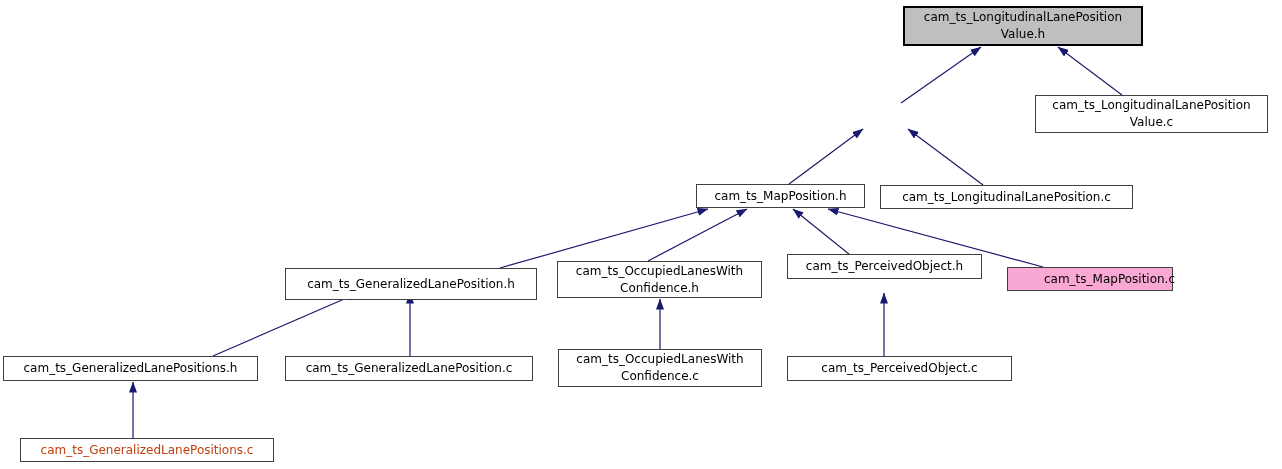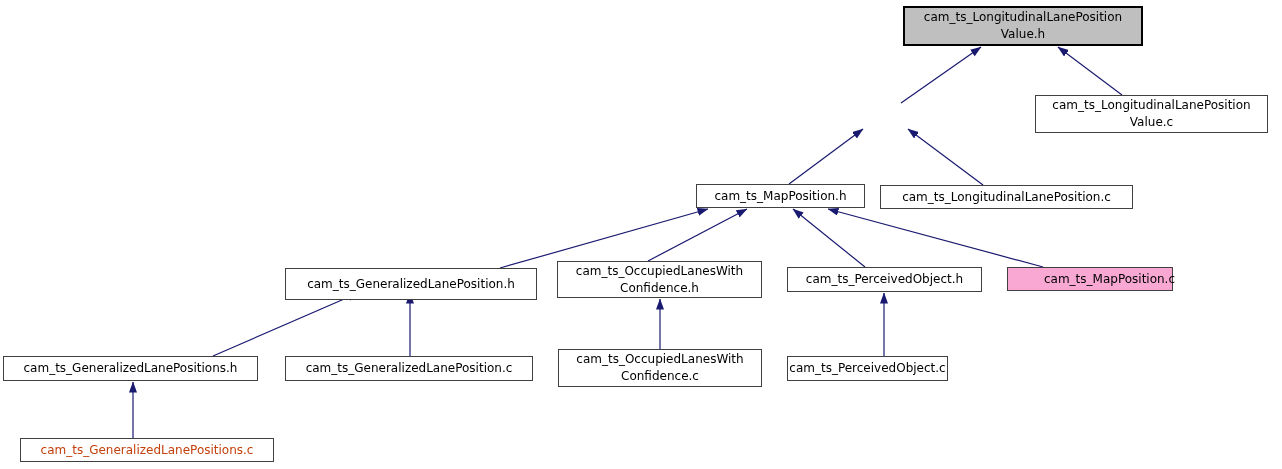--- a/index.html
+++ b/index.html
@@ -66,21 +66,21 @@
     </svg>
     <div class="node current" style="left: 903px; top: 6px; width: 240px; height: 40px; background: rgb(191, 191, 191); border: 2px solid rgb(0, 0, 0); color: rgb(0, 0, 0);"><span class="node-label">cam_ts_LongitudinalLanePosition
 Value.h</span></div>
     <div class="node" style="left: 1035px; top: 95px; width: 233px; height: 38px; background: rgb(255, 255, 255); border: 1px solid rgb(64, 64, 64); color: rgb(0, 0, 0);"><span class="node-label">cam_ts_LongitudinalLanePosition
 Value.c</span></div>
     <div class="node" style="left: 688px; top: 184px; width: 169px; height: 24px; background: rgb(255, 255, 255); border: 1px solid rgb(64, 64, 64); color: rgb(0, 0, 0); margin-left: 8px;"><span class="node-label">cam_ts_MapPosition.h</span></div>
     <div class="node" style="left: 880px; top: 185px; width: 253px; height: 24px; background: rgb(255, 255, 255); border: 1px solid rgb(64, 64, 64); color: rgb(0, 0, 0);"><span class="node-label">cam_ts_LongitudinalLanePosition.c</span></div>
     <div class="node" style="left: 285px; top: 268px; width: 252px; height: 32px; background: rgb(255, 255, 255); border: 1px solid rgb(64, 64, 64); color: rgb(0, 0, 0);"><span class="node-label">cam_ts_GeneralizedLanePosition.h</span></div>
     <div class="node" style="left: 557px; top: 261px; width: 205px; height: 37px; background: rgb(255, 255, 255); border: 1px solid rgb(64, 64, 64); color: rgb(0, 0, 0);"><span class="node-label">cam_ts_OccupiedLanesWith
 Confidence.h</span></div>
-    <div class="node" style="left: 787px; top: 267px; width: 195px; height: 25px; background: rgb(255, 255, 255); border: 1px solid rgb(64, 64, 64); color: rgb(0, 0, 0);"><span class="node-label">cam_ts_PerceivedObject.h</span></div>
+    <div class="node" style="left: 787px; top: 254px; width: 195px; height: 25px; background: rgb(255, 255, 255); border: 1px solid rgb(64, 64, 64); color: rgb(0, 0, 0);"><span class="node-label">cam_ts_PerceivedObject.h</span></div>
     <div class="node" style="left: 1007px; top: 267px; width: 166px; height: 24px; background: #f9a8d4; border: 1px solid rgb(64, 64, 64); color: rgb(0, 0, 0); padding-left: 39px;"><span class="node-label">cam_ts_MapPosition.c</span></div>
     <div class="node" style="left: 3px; top: 356px; width: 255px; height: 25px; background: rgb(255, 255, 255); border: 1px solid rgb(64, 64, 64); color: rgb(0, 0, 0);"><span class="node-label">cam_ts_GeneralizedLanePositions.h</span></div>
     <div class="node" style="left: 285px; top: 356px; width: 248px; height: 25px; background: rgb(255, 255, 255); border: 1px solid rgb(64, 64, 64); color: rgb(0, 0, 0);"><span class="node-label">cam_ts_GeneralizedLanePosition.c</span></div>
     <div class="node" style="left: 558px; top: 349px; width: 204px; height: 38px; background: rgb(255, 255, 255); border: 1px solid rgb(64, 64, 64); color: rgb(0, 0, 0);"><span class="node-label">cam_ts_OccupiedLanesWith
 Confidence.c</span></div>
-    <div class="node" style="left: 787px; top: 356px; width: 161px; height: 25px; background: rgb(255, 255, 255); border: 1px solid rgb(64, 64, 64); color: rgb(0, 0, 0);"><span class="node-label">cam_ts_PerceivedObject.c</span></div>
+    <div class="node" style="left: 787px; top: 356px; width: 225px; height: 25px; background: rgb(255, 255, 255); border: 1px solid rgb(64, 64, 64); color: rgb(0, 0, 0);"><span class="node-label">cam_ts_PerceivedObject.c</span></div>
     <div class="node" style="left: 20px; top: 438px; width: 254px; height: 24px; background: rgb(255, 255, 255); border: 1px solid rgb(64, 64, 64); color: #c2410c;"><span class="node-label">cam_ts_GeneralizedLanePositions.c</span></div>
   </div>
 
 </body></html>

